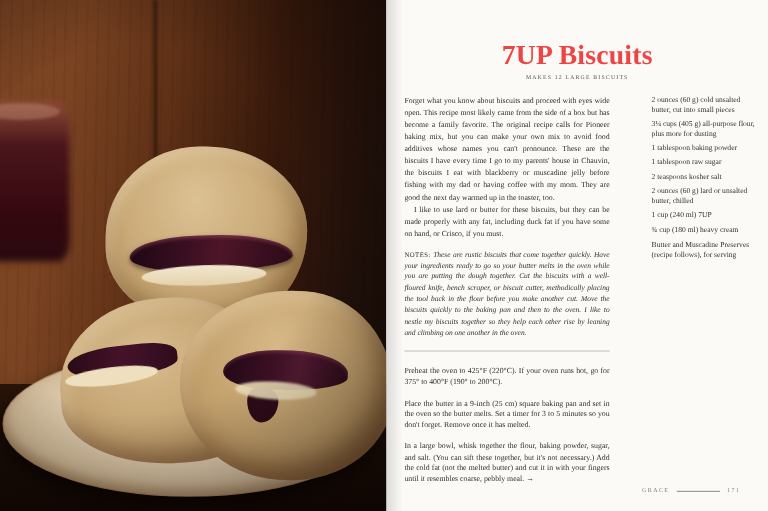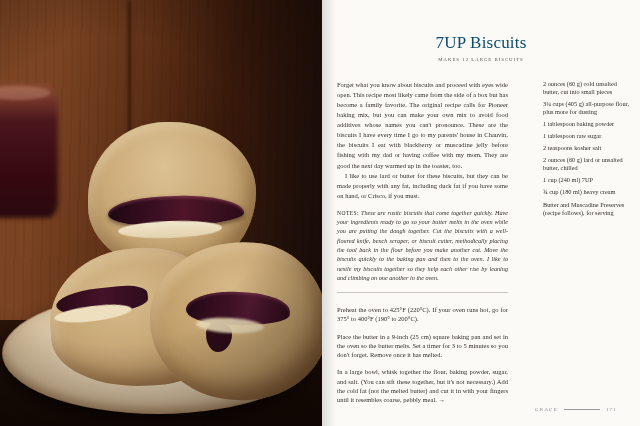--- a/index.html
+++ b/index.html
@@ -56,21 +56,21 @@
   .cream-right { left:196px; top:318px; width:68px; height:15px; transform:rotate(3deg);
     border-radius:50%; background:#ecdcb8; filter:blur(.8px); opacity:.9; }
   .vignette { position:absolute; inset:0;
     background:radial-gradient(120% 90% at 35% 45%, transparent 40%, rgba(10,4,2,.45) 78%, rgba(5,2,1,.72) 100%); }
 
   
   .page { position:absolute; left:322px; top:0; width:318px; height:426px; background:#fbfaf7; color:#2e2b28; overflow:hidden; }
   .page::before { content:''; position:absolute; left:0; top:0; bottom:0; width:14px;
     background:linear-gradient(to right, rgba(0,0,0,.12), transparent); }
   .title-block { position:absolute; left:0; top:33px; width:100%; text-align:center; }
-  .title { font-size:17px; font-weight:400; letter-spacing:.2px; color:#0c4a6e; }
+  .title { font-size:23px; font-weight:700; letter-spacing:.2px; color:#ef4444; }
   .yield { margin-top:4px; font-size:4.8px; letter-spacing:1px; color:#58544f; }
   .main-col { position:absolute; left:15px; top:80px; width:171px; font-size:6.5px; line-height:1.55;
     text-align:justify; color:#332f2b; }
   .main-col p.indent { text-indent:8px; }
   .notes { margin-top:7px; font-style:italic; font-size:6.2px; line-height:1.5; }
   .notes .label { font-style:normal; font-size:5.6px; letter-spacing:.4px; margin-right:2px; color:#2a2723; }
   .rule { margin:10px 0 12px; height:1px; background:#cac6c0; }
   .steps p { margin-bottom:8px; font-size:6.5px; line-height:1.42; }
   .ing-col { position:absolute; left:221px; top:80px; width:88px; font-size:6.3px; line-height:1.28; color:#332f2b; }
   .ing-col li { list-style:none; margin-bottom:4px; }

